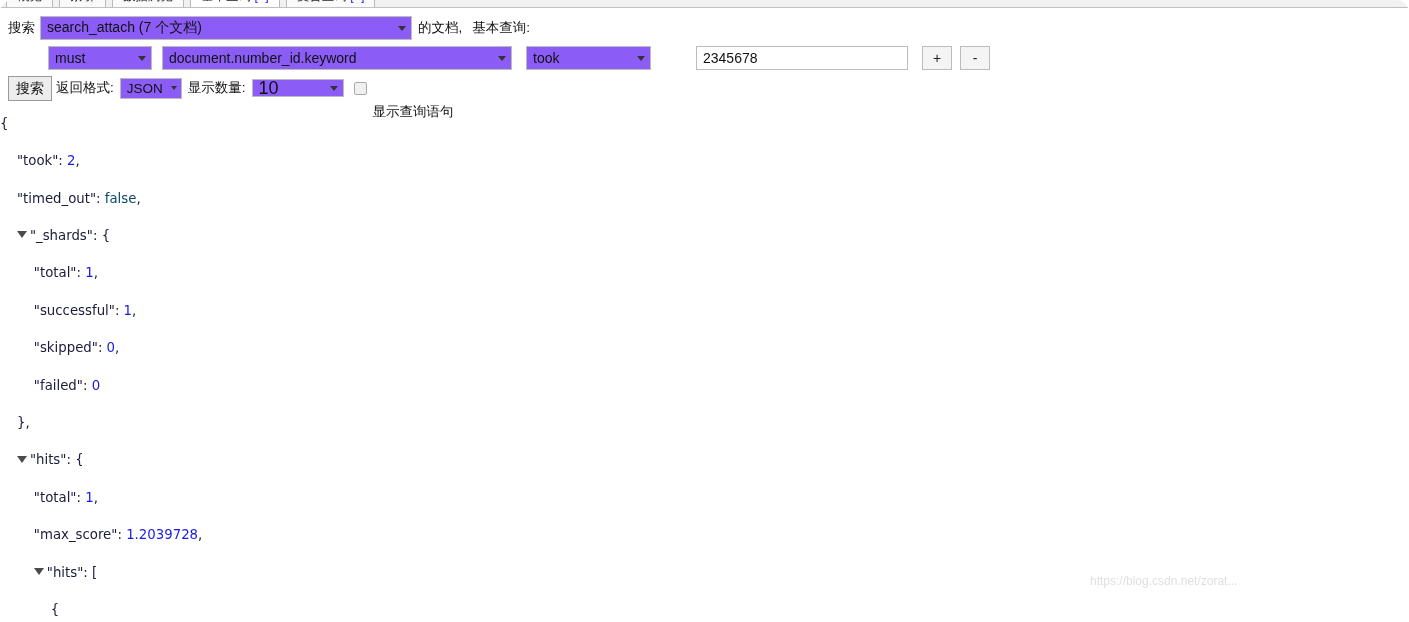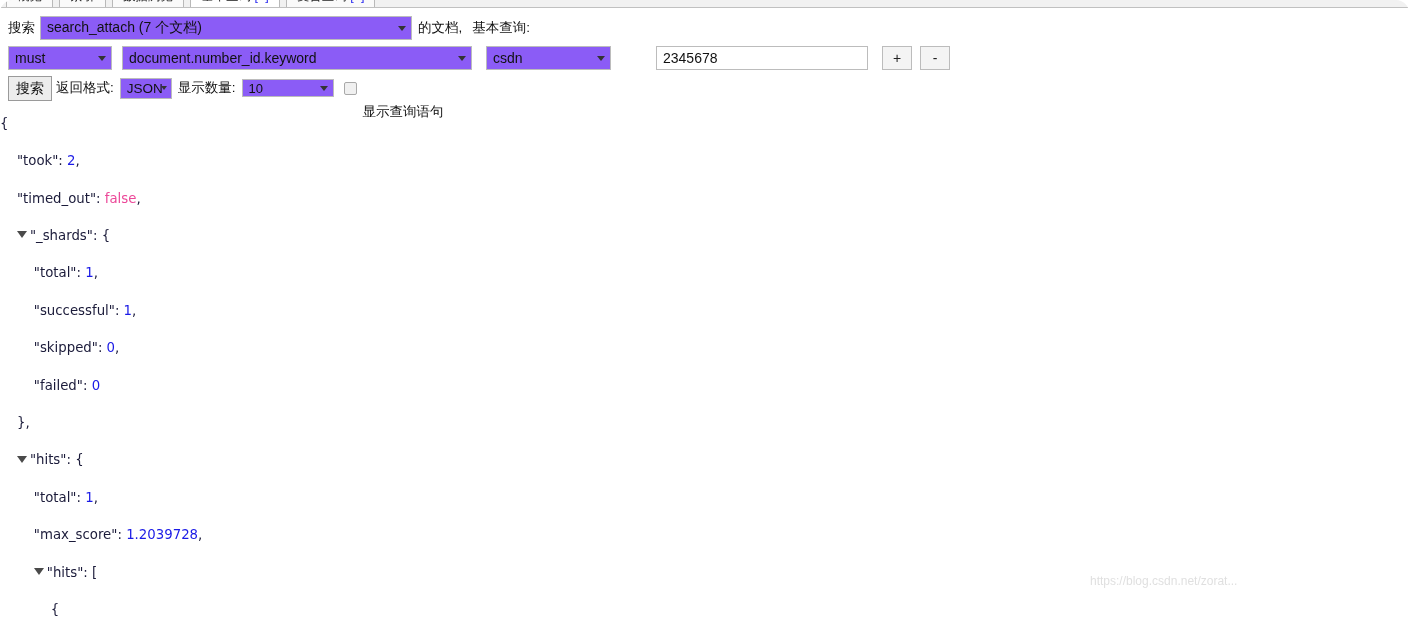--- a/index.html
+++ b/index.html
@@ -45,26 +45,26 @@
     padding: 0 20px 0 6px; font-size: 14px; color: #111;
     white-space: nowrap; overflow: hidden;
   }
   .selectbox .arrow {
     position: absolute; right: 5px; top: 50%; width: 0; height: 0;
     margin-top: -2px;
     border-left: 4px solid transparent; border-right: 4px solid transparent;
     border-top: 5px solid #333;
   }
   .sel-index { width: 372px; }
-  .sel-bool  { width: 104px; }
+  .sel-bool  { width: 104px; margin-left: 40px; }
   .sel-field { width: 350px; }
   .sel-type  { width: 125px; }
-  .sel-format{ width: 52px; height: 21px; font-size: 13.5px; padding-right: 16px;}
+  .sel-format{ width: 62px; height: 21px; font-size: 13.5px; padding-right: 16px;}
   .sel-format .arrow{ border-left-width:3.5px;border-right-width:3.5px;border-top-width:4.5px;right:4px;}
-  .sel-size  { width: 92px; height: 18px; font-size: 13px; }
+  .sel-size  { width: 92px; height: 18px; font-size: 18px; }
 
   .textinput {
     box-sizing: border-box; height: 24px; width: 212px;
     border: 1px solid #bcbcbc; background: #fff;
     font-size: 14px; color: #111; padding: 0 6px;
     font-family: "Liberation Sans", sans-serif;
     margin-left: 35px;
   }
   .minibtn {
     box-sizing: border-box; width: 30px; height: 24px;
@@ -92,21 +92,21 @@
   .json {
     position: absolute; top: 96px; left: 0; width: 1409px; height: 526px;
     overflow: hidden;
     font-family: "DejaVu Sans", "Liberation Sans", sans-serif;
     font-size: 13.3px; line-height: 18.7px; color: #1a1a2e;
     white-space: pre-wrap;
   }
   .jline { white-space: pre; }
   .k  { color: #1b1b3a; }
   .num{ color: #1a1ae6; }
-  .bool{ color: #ec4899; }
+  .bool{ color: #0c4a6e; }
   .pun{ color: #1b1b3a; }
   .tri {
     display: inline-block; width: 0; height: 0; vertical-align: middle;
     border-left: 5px solid transparent; border-right: 5px solid transparent;
     border-top: 7px solid #4a4a4a; margin-right: 3px; position: relative; top: -1px;
   }
   .watermark {
     position: absolute; left: 1090px; top: 574px;
     font-size: 12px; color: rgba(150,150,150,0.30);
     white-space: nowrap; pointer-events: none;
@@ -145,21 +145,21 @@
         <span>must</span>
         <span class="arrow"></span>
       </div>
       <span class="gap10"></span>
       <div class="selectbox sel-field">
         <span>document.number_id.keyword</span>
         <span class="arrow"></span>
       </div>
       <span class="gap14"></span>
       <div class="selectbox sel-type">
-        <span>csdn</span>
+        <span>took</span>
         <span class="arrow"></span>
       </div>
       <span class="gap10"></span>
       <input class="textinput" type="text" value="2345678" placeholder="" style="">
       <span class="gap14"></span>
       <div class="minibtn">+</div>
       <span class="gap8"></span>
       <div class="minibtn">-</div>
     </div>
 

